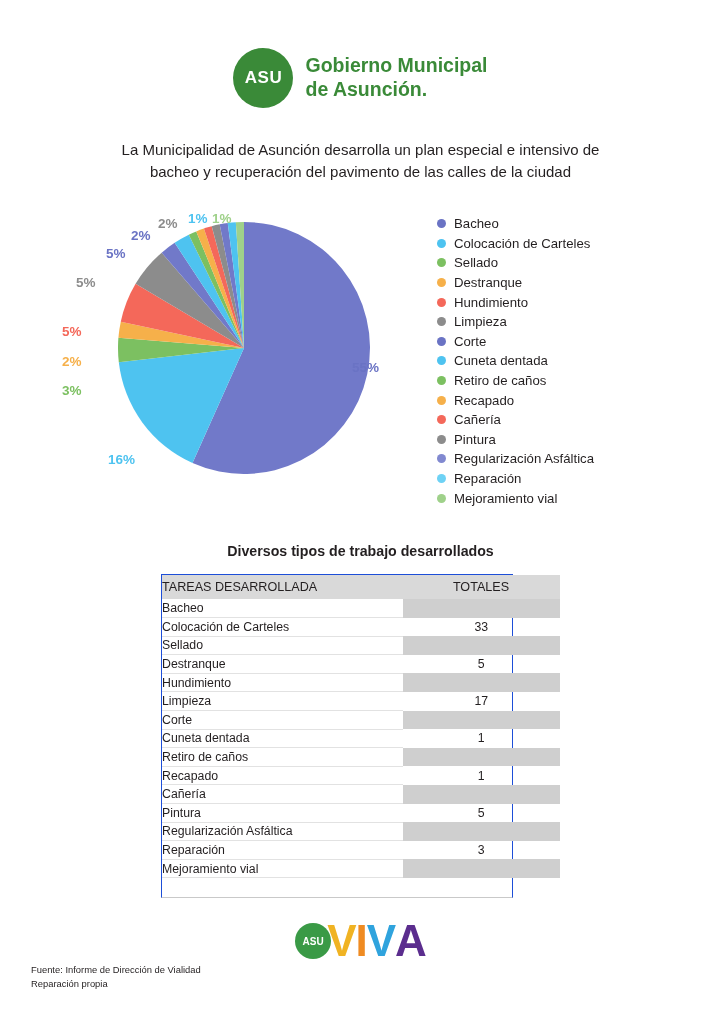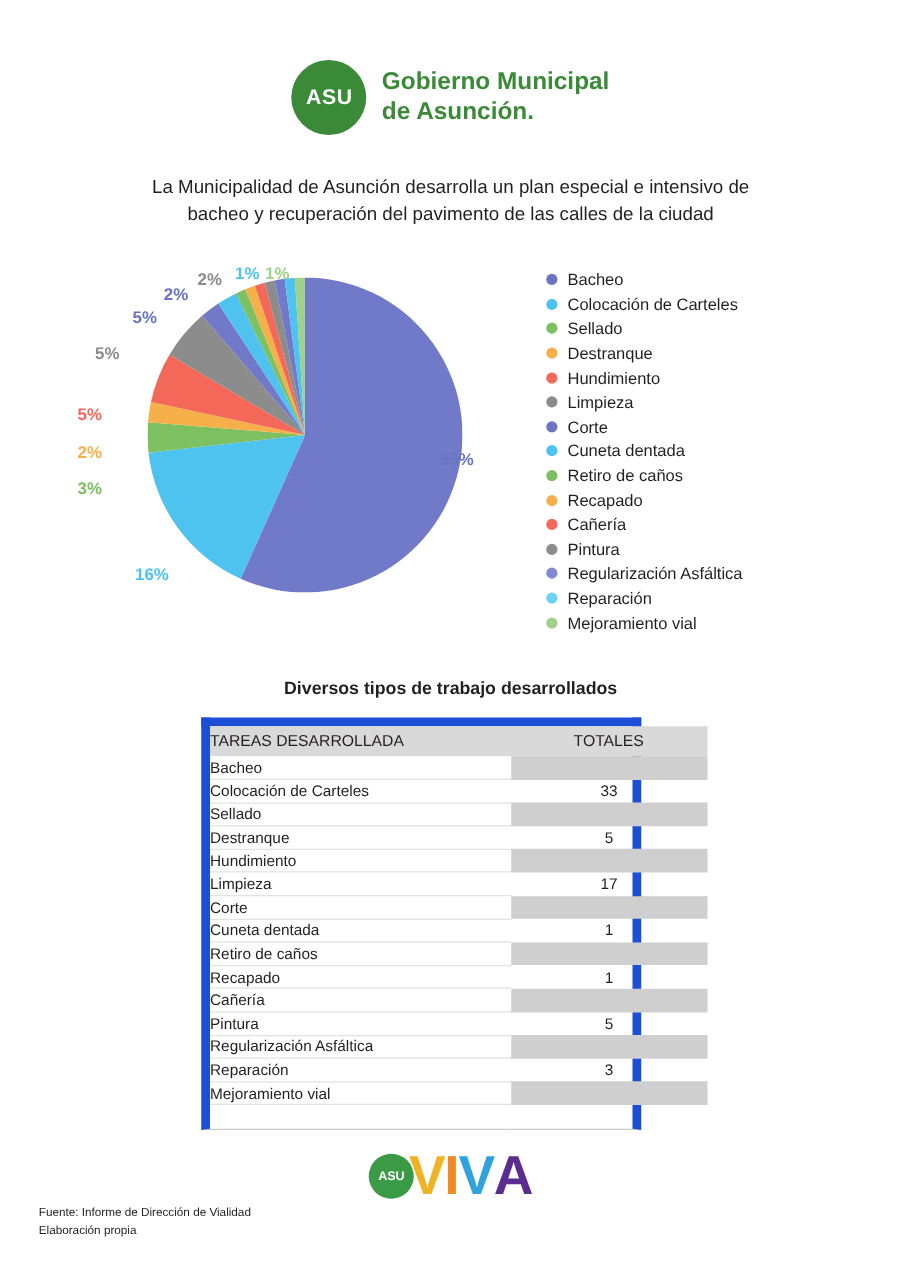--- a/index.html
+++ b/index.html
@@ -117,21 +117,21 @@
     text-align: center;
     font-size: 14.2px;
     font-weight: bold;
     color: #231f20;
   }
   .table-wrap {
     position: absolute;
     top: 574px;
     left: 161px;
     width: 352px;
-    border: 7px solid #1d4ed8;
+    border: 1px solid #1d4ed8;
     border-bottom: 1px solid #c9c9c9;
     box-sizing: border-box;
   }
   table.data {
     width: 100%;
     border-collapse: collapse;
     table-layout: fixed;
   }
   table.data th, table.data td {
     padding: 0;
@@ -415,14 +415,14 @@
   <div class="viva-word" id="viva-word">
       <span style="color: rgb(240, 179, 35);">V</span>
       <span style="color: rgb(239, 139, 34);">I</span>
       <span style="color: rgb(47, 163, 221);">V</span>
       <span style="color: rgb(91, 45, 142);">A</span>
     </div>
 </div>
 
 <div class="source">
   <div><b>Fuente:</b><span> Informe de Dirección de Vialidad</span></div>
-  <div>Elaboración propia</div>
+  <div>Reparación propia</div>
 </div>
 
 </body></html>

